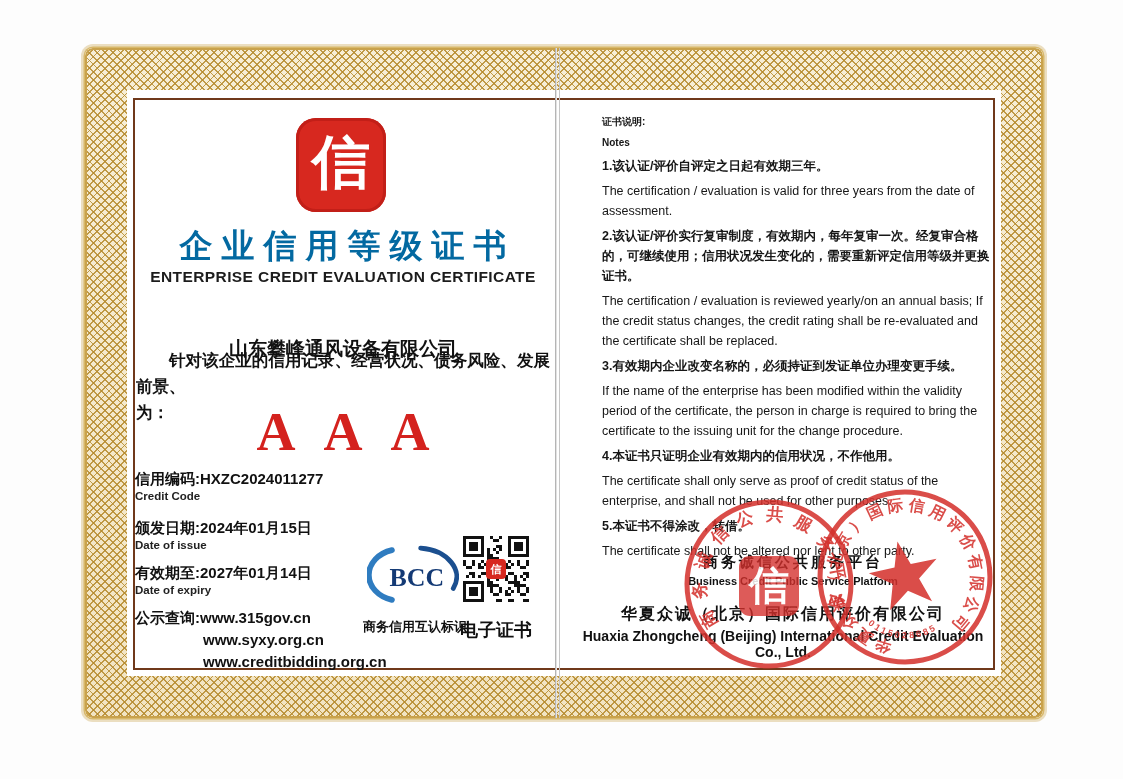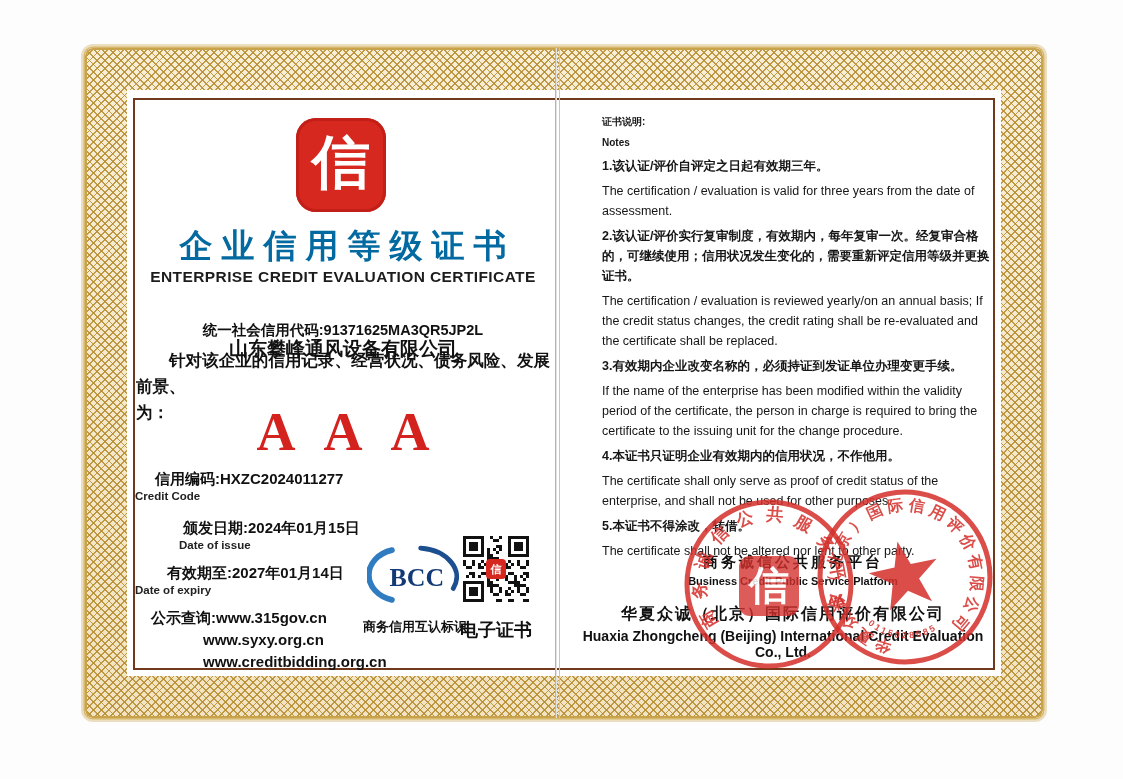--- a/index.html
+++ b/index.html
@@ -67,39 +67,38 @@
   </div>
   <div class="fold"></div>
 
   <div class="page page-left">
     <div class="abs logo">
       <span>信</span>
     </div>
     <div class="abs ctr title-zh">企业信用等级证书</div>
     <div class="abs ctr title-en">ENTERPRISE CREDIT EVALUATION CERTIFICATE</div>
     <div class="abs ctr company">山东攀峰通风设备有限公司</div>
-    <div class="abs ctr uscc">统一社会信用代码:91371625MA3QR5JP2L</div>
 
     <div class="abs stmt">
       <div class="indent">针对该企业的信用记录、经营状况、债务风险、发展前景、</div>
       <div>为：</div>
     </div>
 
     <div class="abs ctr rating">AAA</div>
 
-    <div class="abs lab-zh" style="left:2px;top:372px;padding-left:20px;">信用编码:HXZC2024011277</div>
+    <div class="abs lab-zh" style="left:2px;top:372px;">信用编码:HXZC2024011277</div>
     <div class="abs lab-en" style="left:2px;top:392px;">Credit Code</div>
 
-    <div class="abs lab-zh" style="left:2px;top:421px;margin-left:48px;">颁发日期:2024年01月15日</div>
-    <div class="abs lab-en" style="left:2px;top:441px;padding-left:44px;">Date of issue</div>
-
-    <div class="abs lab-zh" style="left:2px;top:466px;padding-left:32px;">有效期至:2027年01月14日</div>
+    <div class="abs lab-zh" style="left:2px;top:421px;">颁发日期:2024年01月15日</div>
+    <div class="abs lab-en" style="left:2px;top:441px;">Date of issue</div>
+
+    <div class="abs lab-zh" style="left:2px;top:466px;">有效期至:2027年01月14日</div>
     <div class="abs lab-en" style="left:2px;top:486px;">Date of expiry</div>
 
-    <div class="abs url" style="left:2px;top:511px;padding-left:16px;">公示查询:www.315gov.cn</div>
+    <div class="abs url" style="left:2px;top:511px;">公示查询:www.315gov.cn</div>
     <div class="abs url" style="left:70px;top:533px;">www.syxy.org.cn</div>
     <div class="abs url" style="left:70px;top:555px;">www.creditbidding.org.cn</div>
 
     <svg class="abs" style="left:234px;top:446px;" width="92" height="62" viewBox="0 0 96 64">
       <path d="M 26,6 A 33,27 0 0 0 26,58" stroke="#2f7cc0" stroke-width="6" fill="none" stroke-linecap="round"></path>
       <path d="M 56,4 A 42,30 0 0 1 90,46" stroke="#1b4f8f" stroke-width="5" fill="none" stroke-linecap="round"></path>
       <text x="52" y="43" text-anchor="middle" font-family="Liberation Serif, DejaVu Serif, serif" font-size="27" font-weight="bold" fill="#143a75">BCC</text>
     </svg>
     <div class="abs bcc-caption">商务信用互认标识</div>
 

